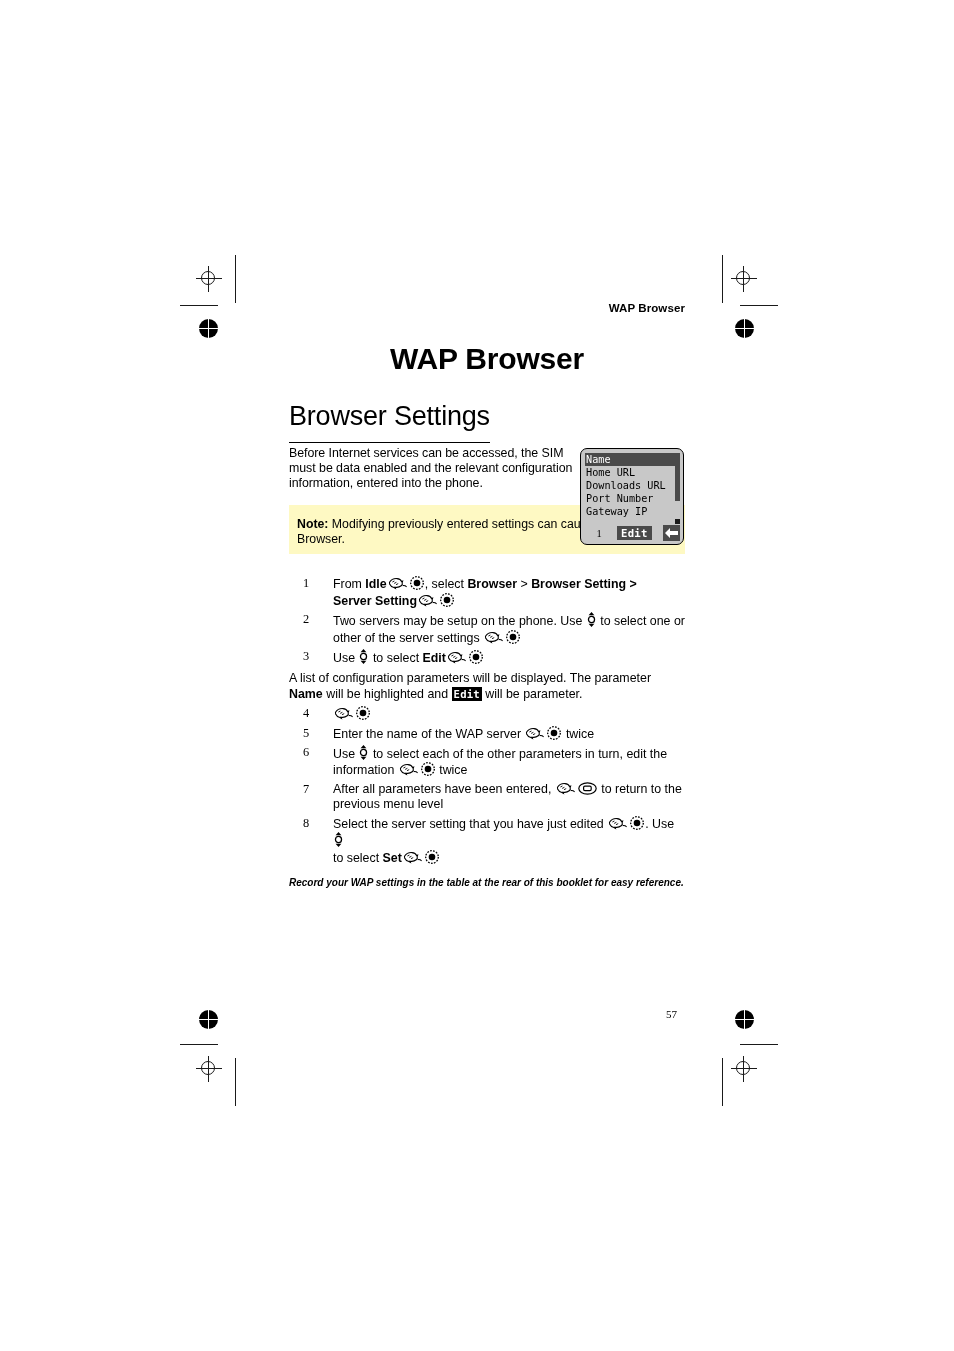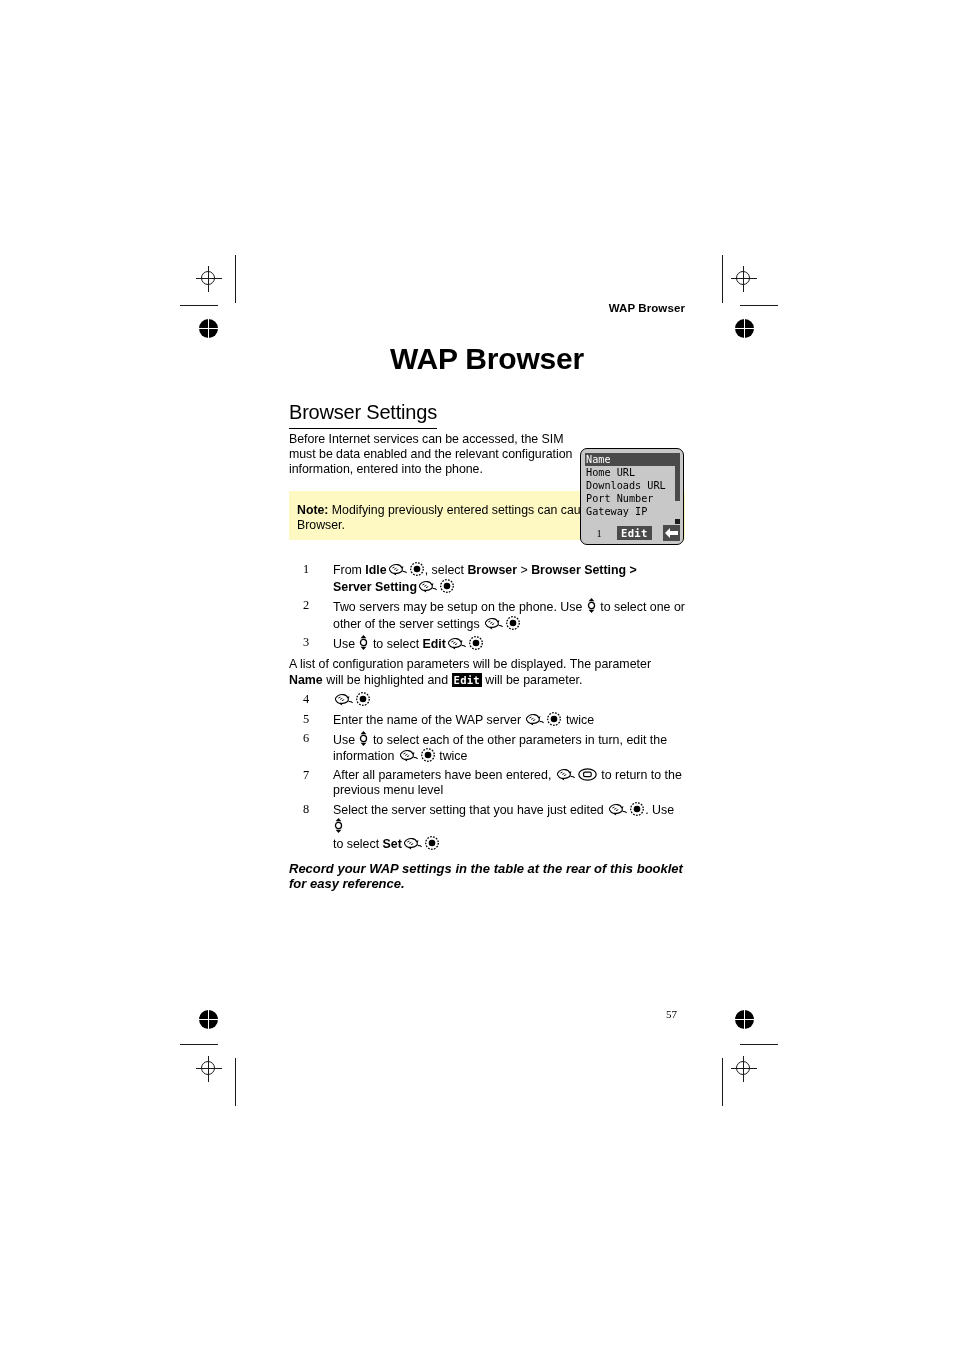--- a/index.html
+++ b/index.html
@@ -99,24 +99,24 @@
   }
 
   p.body-text {
     font-size: 12.4px;
     line-height: 15.2px;
     margin: 0 0 11px 0;
     letter-spacing: -0.05px;
   }
 
   h2.section {
-    font-size: 20px;
+    font-size: 27px;
     font-weight: normal;
     margin: 0 9px 3px 0;
-    padding-bottom: 4px;
+    padding-bottom: 10px;
     border-bottom: 1.2px solid #000;
     display: inline-block;
     letter-spacing: -0.2px;
   }
   .section-wrap { width: 286px; }
 
   .settings-intro { width: 288px; }
 
   
   .lcd {
@@ -242,21 +242,21 @@
   }
   .steps b { font-weight: bold; }
 
   .interstitial {
     font-size: 12.4px;
     line-height: 15.4px;
     margin: 5px 0 4px 0;
   }
 
   .closing {
-    font-size: 13px;
+    font-size: 10px;
     line-height: 15.4px;
     font-weight: bold;
     font-style: italic;
     margin: 9px 0 0 0;
   }
 
   
   .ico {
     display: inline-block;
     vertical-align: -2px;

